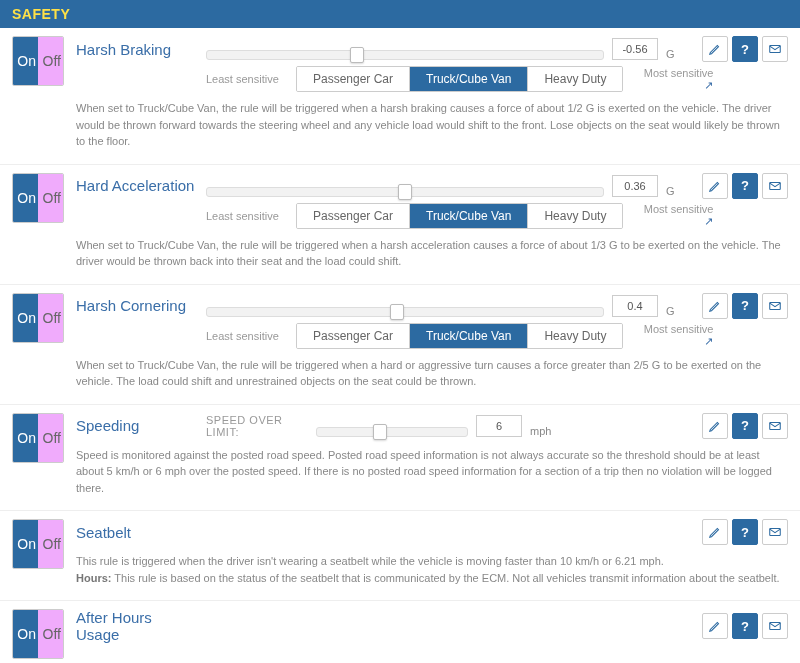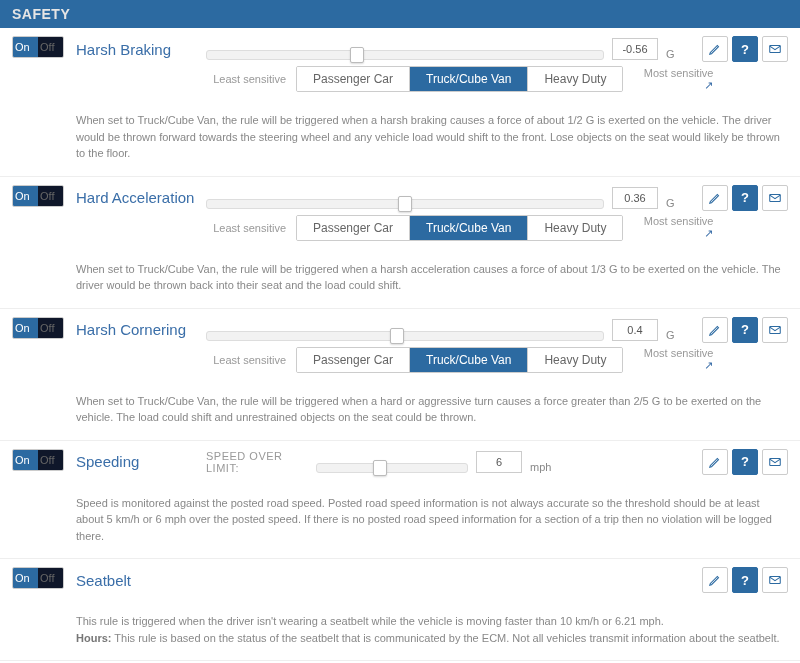--- a/index.html
+++ b/index.html
@@ -1,44 +1,44 @@
 <!DOCTYPE html>
 <html><head>
 <meta charset="utf-8">
 <style>
 *{box-sizing:border-box;margin:0;padding:0;font-family:"Segoe UI",Arial,sans-serif}
 body{background:#fff;width:800px;font-size:12px;color:#555}
-.panel-header{background:#2c6aa1;color:#e5e5e5;padding:6px 12px;font-weight:bold;font-size:14px;letter-spacing:.5px}
+.panel-header{background:#2c6aa1;color:#fde047;padding:6px 12px;font-weight:bold;font-size:14px;letter-spacing:.5px}
 .rule{padding:8px 12px 14px;border-bottom:1px solid #eee;display:flex;gap:12px}
 .toggle{width:52px;flex-shrink:0}
 .toggle-btn{display:flex;border:1px solid #ccc;border-radius:2px;overflow:hidden}
-.toggle-btn span{flex:1;text-align:left;padding:4px 2px;font-size:11px;cursor:pointer}
+.toggle-btn span{flex:1;text-align:right;padding:16px 2px;font-size:14px;cursor:pointer}
 .toggle-btn .on{background:#2c6aa1;color:#fff}
-.toggle-btn .off{background:#0f172a;color:#666}
+.toggle-btn .off{background:#f0abfc;color:#666}
 .rule-body{flex:1}
 .rule-head{display:flex;align-items:center;gap:10px;margin-bottom:4px}
 .rule-title{color:#3a6ea8;font-size:15px;width:120px;flex-shrink:0}
 .slider-wrap{display:flex;align-items:flex-end;gap:8px;flex:1}
 .slider{position:relative;height:10px;background:#f2f2f2;border:1px solid #ddd;border-radius:3px;flex:1}
 .slider .thumb{position:absolute;top:-4px;width:14px;height:16px;background:#fff;border:1px solid #bbb;border-radius:2px;transform:translateX(-7px);box-shadow:0 1px 2px rgba(0,0,0,.15)}
 .val-box{width:46px;height:22px;border:1px solid #ccc;text-align:center;font-size:11px;color:#555}
 .unit{color:#888;font-size:11px;width:26px}
 .actions{display:flex;gap:4px;margin-left:auto}
 .act-btn{width:26px;height:26px;border:1px solid #ccc;background:#fff;display:flex;align-items:center;justify-content:center;cursor:pointer;border-radius:2px}
 .act-btn svg{width:14px;height:14px;stroke:#2c6aa1;fill:none;stroke-width:1.8}
 .act-btn.q{background:#2c6aa1;color:#fff;font-weight:bold;font-size:13px;border-color:#2c6aa1}
 .sens-row{display:flex;align-items:center;gap:10px;margin:4px 0 6px 130px}
-.sens-label{color:#999;font-size:11px;width:80px;text-align:right}
+.sens-label{color:#999;font-size:11px;width:80px;text-align:left}
 .sens-label.r{text-align:right}
 .seg{display:flex;border:1px solid #ccc;border-radius:2px;overflow:hidden}
 .seg span{padding:5px 16px;font-size:12px;cursor:pointer;border-right:1px solid #ccc;color:#666;background:#fff}
 .seg span:last-child{border-right:none}
 .seg .sel{background:#2c6aa1;color:#fff}
 .ext-icon{color:#3a6ea8;font-size:11px;cursor:pointer;text-decoration:none}
-.desc{color:#888;font-size:11px;line-height:1.5;margin-top:20px}
+.desc{color:#888;font-size:11px;line-height:1.5;margin-top:8px}
 .desc b{color:#777}
 .desc u{color:#3a6ea8;cursor:pointer}
 .speed-label{color:#999;font-size:11px;letter-spacing:.5px;width:100px}
 </style>
 </head>
 <body>
 
 <div class="panel-header">SAFETY</div>
 <div id="rules">
     <div class="rule">
@@ -239,20 +239,21 @@
     </div>
     <div class="rule">
       <div class="toggle">
         <div class="toggle-btn">
           <span class="on">On</span>
           <span class="off">Off</span>
         </div>
       </div>
       <div class="rule-body">
         <div class="rule-head">
+      <div class="rule-title">After Hours Usage</div>
       <div class="actions">
 <div class="act-btn">
               <svg viewBox="0 0 24 24">
                 <path d="M3 21l3-1 12-12-2-2L4 18l-1 3z"></path>
               </svg>
             </div>
 <div class="act-btn q">?</div>
 <div class="act-btn">
               <svg viewBox="0 0 24 24">
                 <rect x="3" y="6" width="18" height="12" rx="1"></rect>

